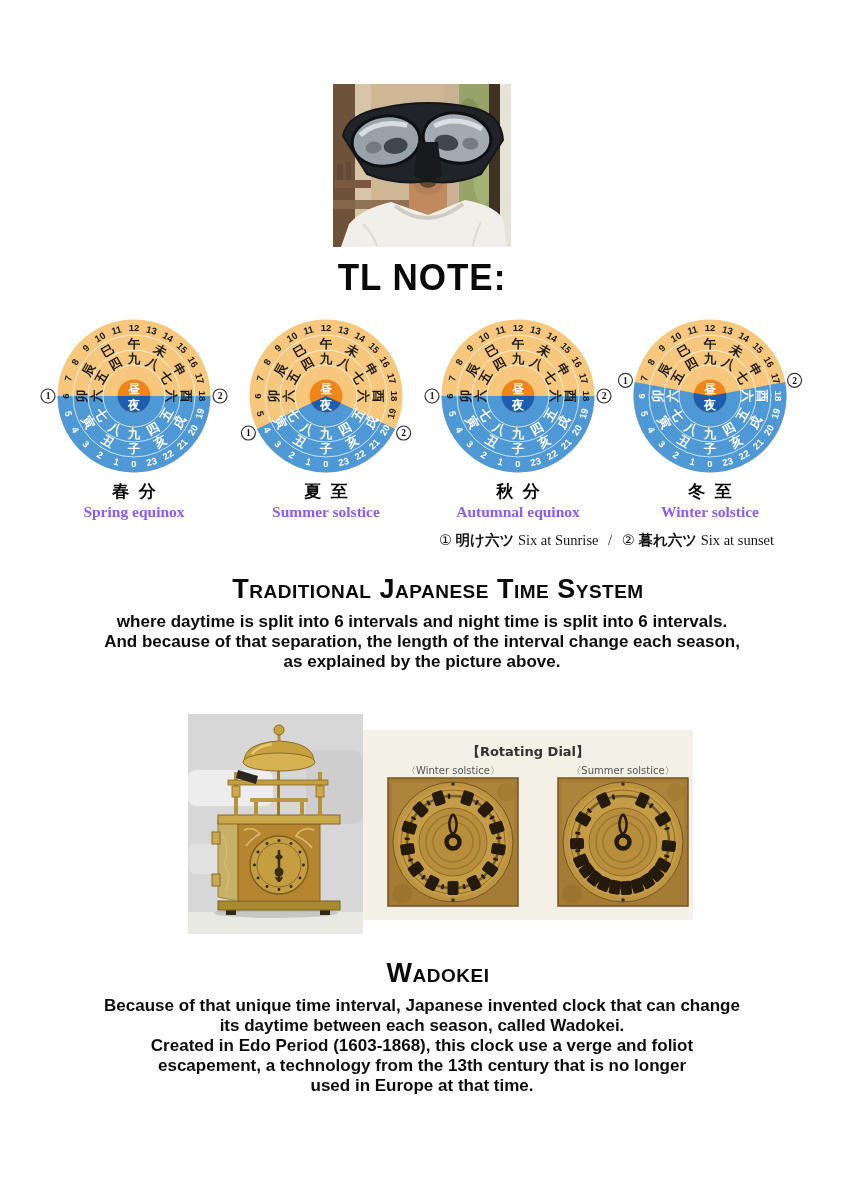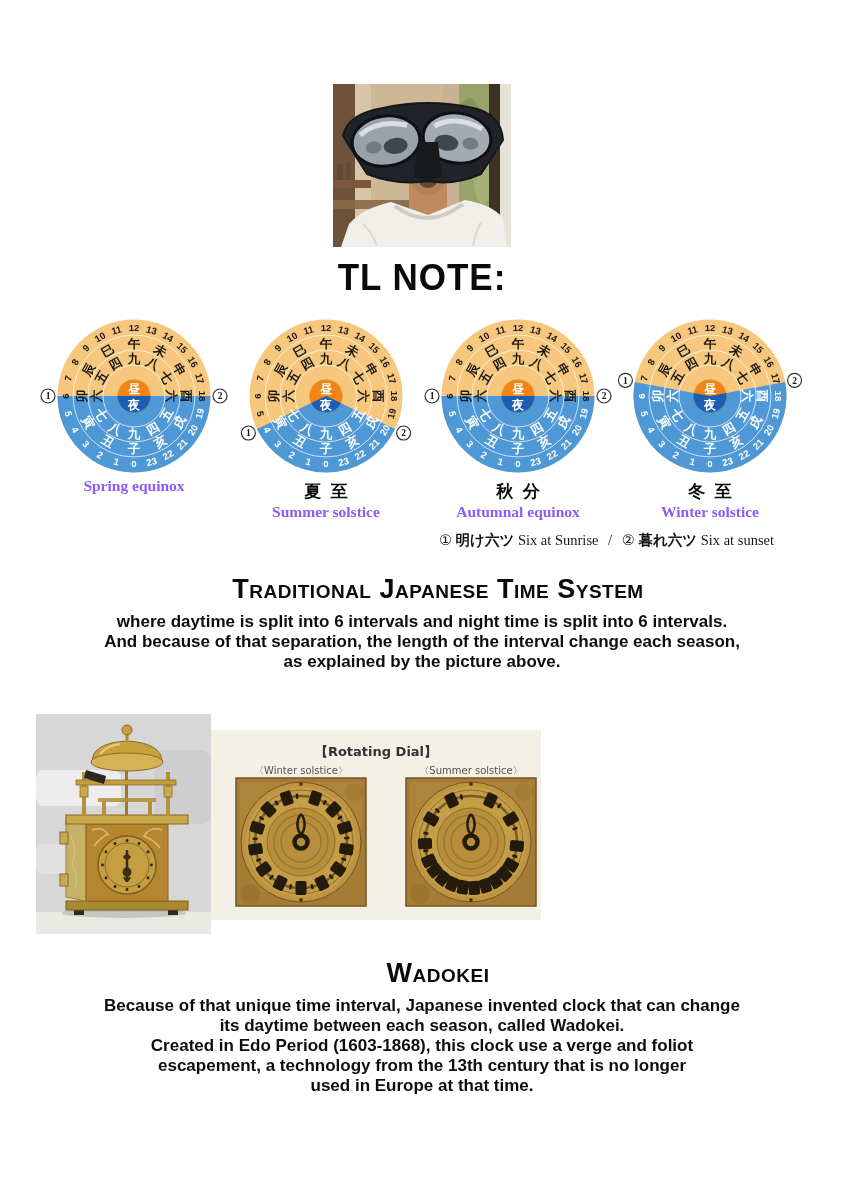--- a/index.html
+++ b/index.html
@@ -26,21 +26,21 @@
   }
   .legend-row .jp { font-weight:bold; font-family:"DejaVu Sans","Liberation Sans",sans-serif; }
   .legend-row .sym { font-family:"DejaVu Sans",sans-serif; }
   .legend-row .sep { margin:0 6px; }
   .section-heading {
     text-align:center; font-size:27px; font-weight:bold; font-variant:small-caps;
     letter-spacing:0.5px; margin-top:24px; color:#0a0a0a;padding-left:32px;
   }
   .body-text { text-align:center; font-size:17px; font-weight:bold; line-height:20px; margin-top:7px; color:#0d0d0d; }
   .body-text div { white-space:nowrap; }
-  .images-row { display:flex; justify-content:flex-start; align-items:flex-start; margin-top:42px; margin-left:36px; }
+  .images-row { display:flex; justify-content:center; align-items:flex-start; margin-top:42px; margin-left:36px; }
   .rotating-dial-wrap { margin-top:16px; }
   svg text { user-select:none; }
 </style>
 </head>
 <body>
 
 <svg class="photo-top" width="178" height="163" viewBox="0 0 178 163">
   <rect x="0" y="0" width="178" height="163" fill="#C9B294"></rect>
   <rect x="0" y="0" width="22" height="163" fill="#6E523A"></rect>
   <rect x="22" y="0" width="16" height="163" fill="#D8C5A8"></rect>
@@ -141,20 +141,21 @@
           <text x="96" y="85.5" dy="0.35em" text-anchor="middle" font-size="12" font-weight="bold" fill="#FFFFFF" font-family="'DejaVu Sans','Liberation Sans',sans-serif">夜</text>
           <g>
             <circle cx="10" cy="77" r="7" fill="#FFFFFF" stroke="#333333" stroke-width="1.2"></circle>
             <text x="10" y="77" dy="0.35em" text-anchor="middle" font-size="9.5" font-weight="bold" fill="#111111" font-family="'Liberation Serif',serif">1</text>
           </g>
           <g>
             <circle cx="182" cy="77" r="7" fill="#FFFFFF" stroke="#333333" stroke-width="1.2"></circle>
             <text x="182" y="77" dy="0.35em" text-anchor="middle" font-size="9.5" font-weight="bold" fill="#111111" font-family="'Liberation Serif',serif">2</text>
           </g>
         </svg></div>
+    <div class="dial-kanji">春分</div>
     <div class="dial-en">Spring equinox</div>
   </div>
   <div class="dial-group">
     <div class="dial-canvas"><svg width="192" height="154" viewBox="0 0 192 154">
           <circle cx="96" cy="77" r="76.5" fill="#F6C77C"></circle>
           <path d="M96,77 L165.05,109.93 A76.5,76.5 0 0 1 26.95,109.93 Z" fill="#4F98D6"></path>
           <circle cx="96" cy="77" r="61" fill="none" stroke="#FFFFFF" stroke-opacity="0.7" stroke-width="1"></circle>
           <circle cx="96" cy="77" r="46" fill="none" stroke="#FFFFFF" stroke-opacity="0.7" stroke-width="1"></circle>
           <circle cx="96" cy="77" r="31" fill="none" stroke="#FFFFFF" stroke-opacity="0.7" stroke-width="1"></circle>
           <circle cx="96" cy="77" r="16.5" fill="#F08518"></circle>

